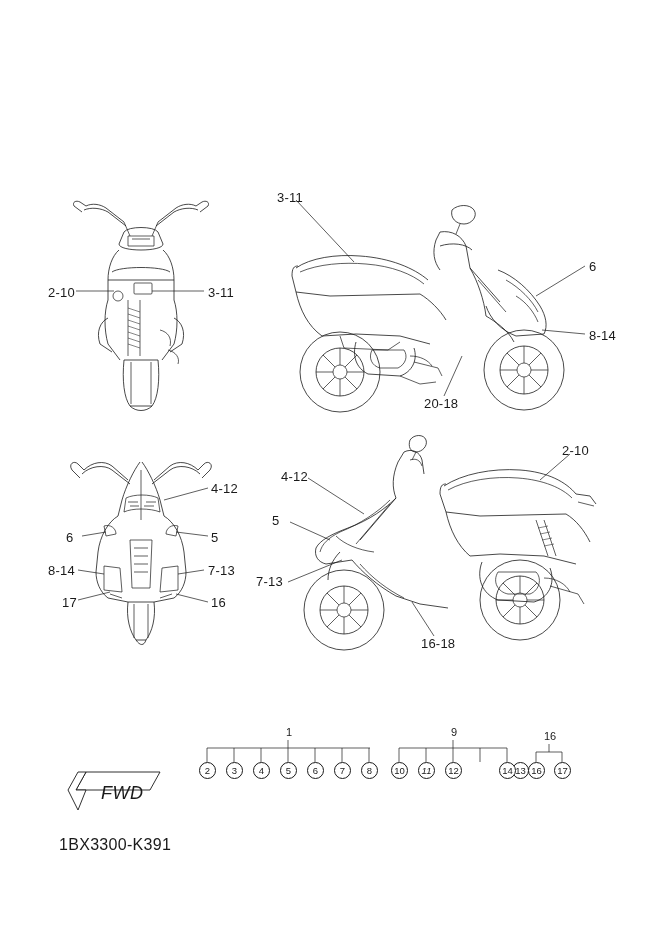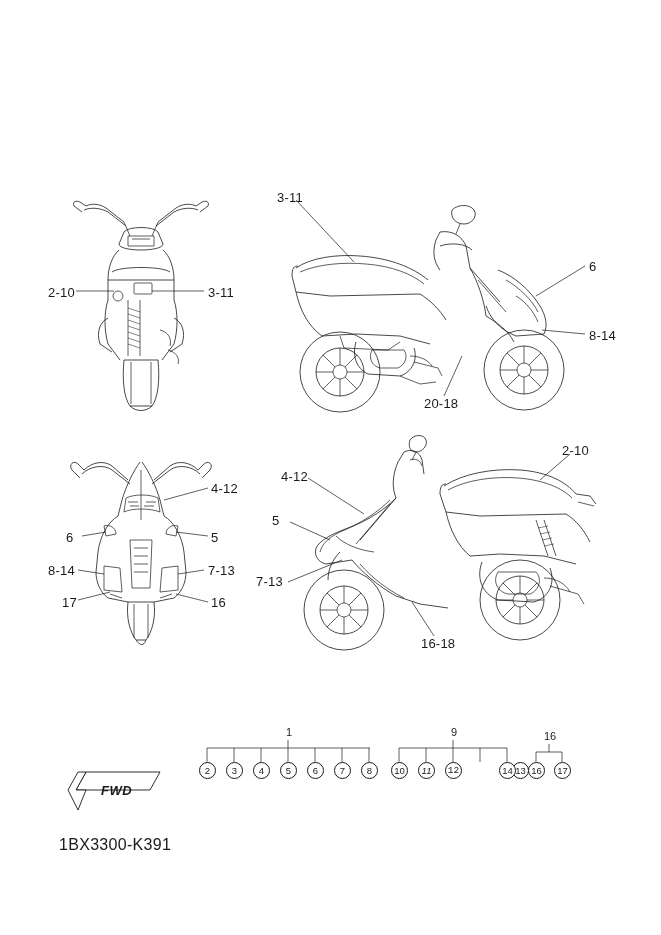--- a/index.html
+++ b/index.html
@@ -56,22 +56,22 @@
     width: 661px;
     height: 935px;
     pointer-events: none;
   }
   .ln { fill: none; stroke: #1a1a1a; stroke-width: 0.8; }
   .ln2 { fill: none; stroke: #1a1a1a; stroke-width: 0.7; }
   .lead { fill: none; stroke: #1a1a1a; stroke-width: 0.7; }
   .fwdbox { fill: #fff; stroke: #1a1a1a; stroke-width: 0.9; }
   .fwdtext {
     position: absolute;
-    font-size: 13px;
-    font-weight: bold;
+    font-size: 18px;
+    font-weight: normal;
     font-style: italic;
     color: #1a1a1a;
     letter-spacing: 0.5px;
   }
 </style>
 </head>
 <body>
 
 <div id="page">
 
@@ -348,21 +348,21 @@
   <div class="circnum" style="left:199px; top:762px;">2</div>
   <div class="circnum" style="left:226px; top:762px;">3</div>
   <div class="circnum" style="left:253px; top:762px;">4</div>
   <div class="circnum" style="left:280px; top:762px;">5</div>
   <div class="circnum" style="left:307px; top:762px;">6</div>
   <div class="circnum" style="left:334px; top:762px;">7</div>
   <div class="circnum" style="left:361px; top:762px;">8</div>
 
   <div class="circnum" style="left:391px; top:762px;">10</div>
   <div class="circnum" style="left:418px; top:762px;font-style:italic;">11</div>
-  <div class="circnum" style="left:445px; top:762px;font-family:Liberation Mono, monospace;">12</div>
+  <div class="circnum" style="left:445px; top:762px;">12</div>
   <div class="circnum" style="left:472px; top:762px;margin-left:40px;">13</div>
   <div class="circnum" style="left:499px; top:762px;">14</div>
 
   <div class="circnum" style="left:528px; top:762px;">16</div>
   <div class="circnum" style="left:554px; top:762px;">17</div>
 
   <div class="fwdtext" style="left:101px; top:783px;">FWD</div>
 
   <div class="partcode" style="left:59px; top:836px;">1BX3300-K391</div>
 

